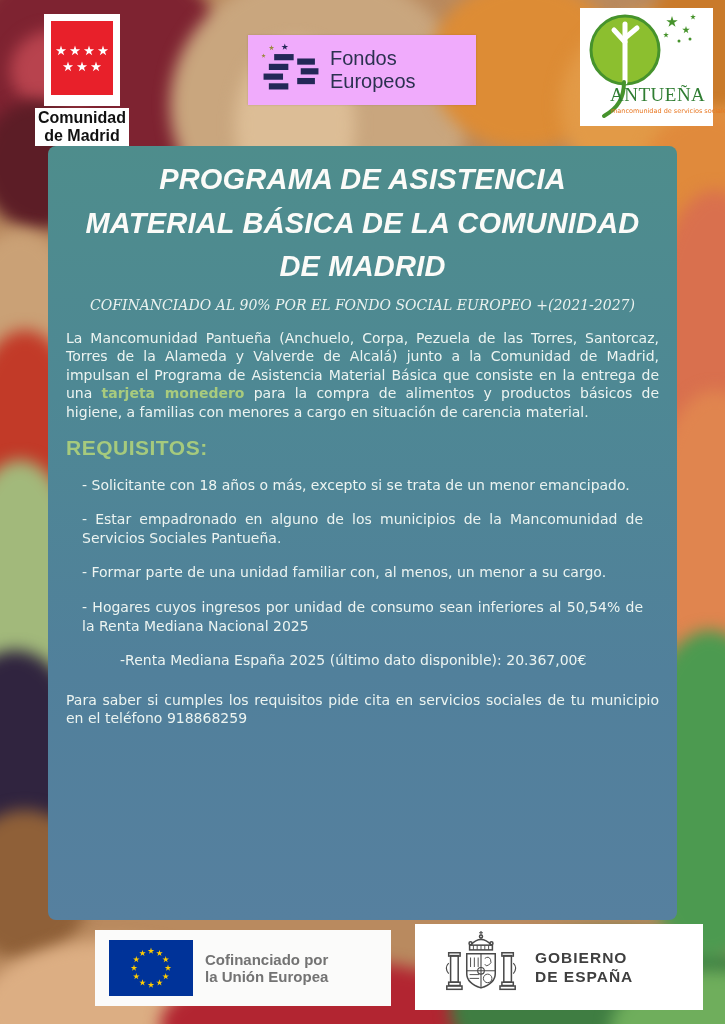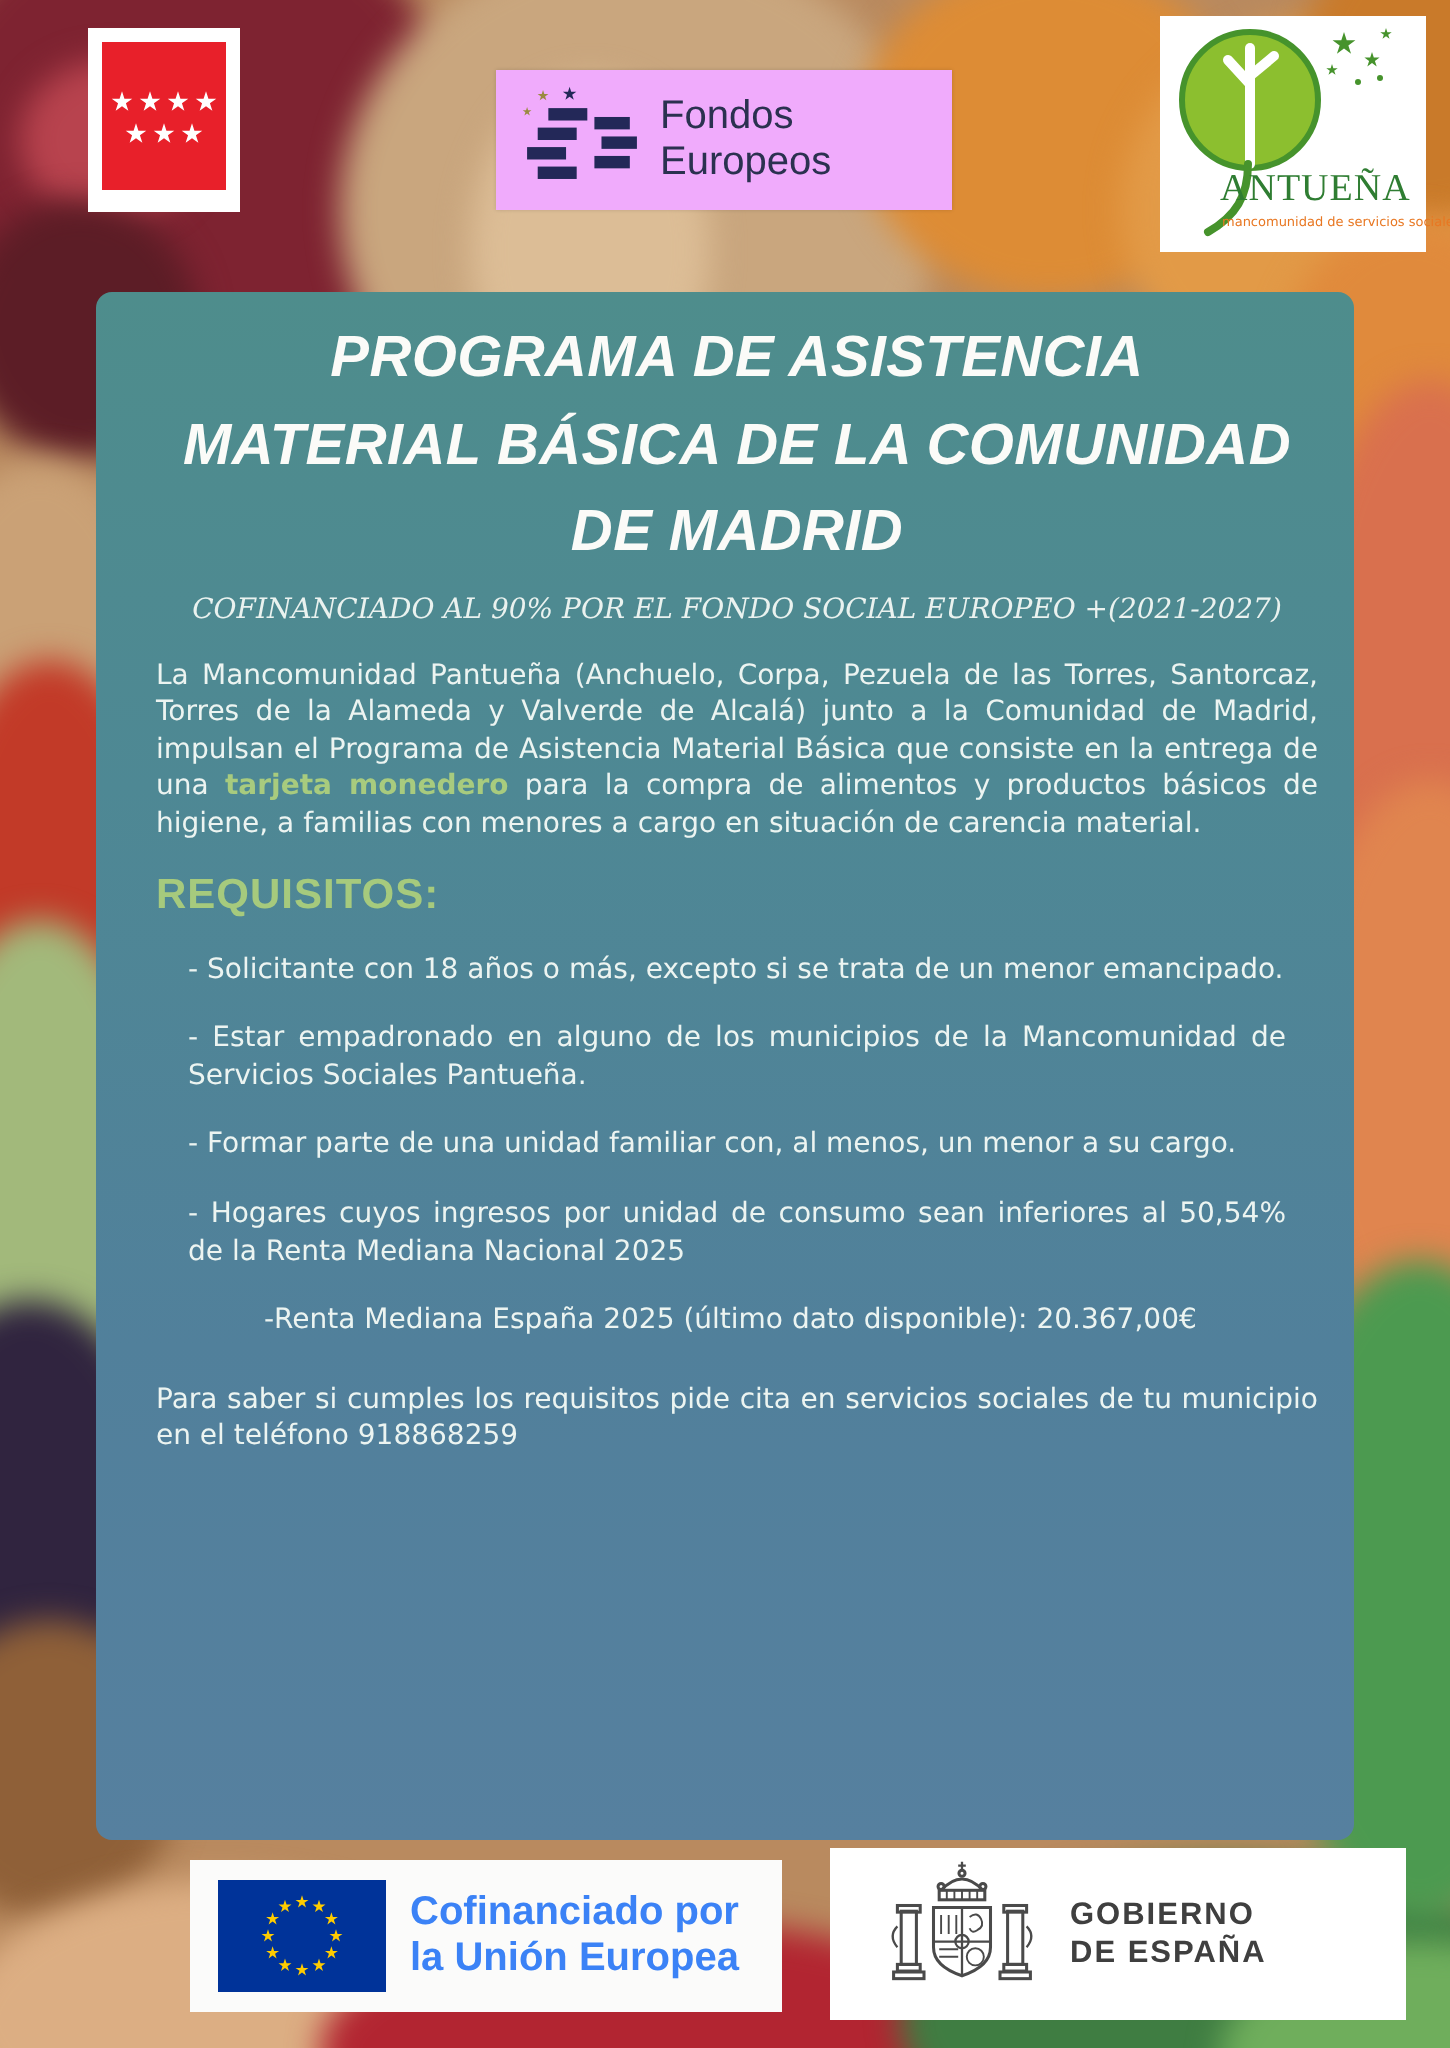--- a/index.html
+++ b/index.html
@@ -20,40 +20,40 @@
     display:flex;align-items:center;box-shadow:0 0 2px rgba(0,0,0,.15);}
   .fondos-text{font-family:"Liberation Sans",sans-serif;font-size:20px;color:#2b3150;margin-left:8px;}
   .logo-pantuena{position:absolute;left:580px;top:8px;width:133px;height:118px;background:#ffffff;}
   .pantuena-word{position:absolute;left:30px;top:76px;font-family:"Liberation Serif",serif;
     font-weight:normal;font-size:19px;color:#2f7d32;letter-spacing:.5px;}
   .pantuena-tag{position:absolute;left:31px;top:99px;font-size:6.5px;color:#e87722;white-space:nowrap;}
 
   
   .panel{position:absolute;left:48px;top:146px;width:629px;height:774px;border-radius:8px;
     background:linear-gradient(180deg,#4e8d8c 0%,#4e8894 32%,#51809b 68%,#56809f 100%);
-    box-sizing:border-box;padding:12px 18px 0 30px;}
+    box-sizing:border-box;padding:12px 18px 0 18px;}
   .title{font-family:"Liberation Sans",sans-serif;font-style:italic;font-weight:800;
     font-size:29px;line-height:1.5;color:#fbfbf8;text-align:center;letter-spacing:.2px;}
   .subtitle{font-family:"DejaVu Serif",serif;font-style:italic;font-size:14px;color:#eaf2ef;
     text-align:center;margin-top:8px;}
   .body-text{font-size:14px;line-height:1.33;color:#ecf4f1;text-align:justify;}
   .intro{margin-top:16px;}
   .hl{color:#a8cb7e;font-weight:bold;}
   .req-head{margin-top:13px;font-family:"Liberation Sans",sans-serif;font-weight:bold;
     font-size:21px;color:#a6ca7d;letter-spacing:.5px;}
   .req-item{margin:16px;}
   .req-item.indent{text-indent:38px;}
   .note{margin-top:21px;}
 
   
   .eu-box{position:absolute;left:95px;top:930px;width:296px;height:76px;background:#fbfbfa;
     display:flex;align-items:center;}
   .eu-flag{margin-left:14px;flex:0 0 auto;}
   .eu-text{margin-left:12px;font-family:"Liberation Sans",sans-serif;font-weight:bold;
-    font-size:20px;line-height:1.15;color:#3b82f6;}
+    font-size:15px;line-height:1.15;color:#737373;}
   .gob-box{position:absolute;left:415px;top:924px;width:288px;height:86px;background:#ffffff;
     display:flex;align-items:center;}
   .gob-crest{margin-left:28px;flex:0 0 auto;}
   .gob-text{margin-left:16px;font-family:"Liberation Sans",sans-serif;font-weight:bold;
     font-size:15.5px;line-height:1.25;color:#3f3f3f;letter-spacing:1px;}
 </style>
 </head>
 <body>
 
 <div class="bg">
@@ -91,20 +91,24 @@
         <use href="#st" transform="translate(10,30) scale(5.4)"></use>
         <use href="#st" transform="translate(24,30) scale(5.4)"></use>
         <use href="#st" transform="translate(38,30) scale(5.4)"></use>
         <use href="#st" transform="translate(52,30) scale(5.4)"></use>
         <use href="#st" transform="translate(17,46) scale(5.4)"></use>
         <use href="#st" transform="translate(31,46) scale(5.4)"></use>
         <use href="#st" transform="translate(45,46) scale(5.4)"></use>
       </g>
     </svg>
   </div>
+  <div class="madrid-text">
+    <span style="display:block">Comunidad</span>
+    <span style="display:block">de Madrid</span>
+  </div>
 </div>
 
 <div class="logo-fondos">
   <span style="margin-left:12px;display:inline-block;line-height:0">
     <svg width="62" height="58" viewBox="0 0 70 60">
       <g fill="#232858">
         <rect x="16" y="12" width="22" height="7"></rect>
         <rect x="10" y="23" width="22" height="7"></rect>
         <rect x="4" y="34" width="22" height="7"></rect>
         <rect x="10" y="45" width="22" height="7"></rect>

